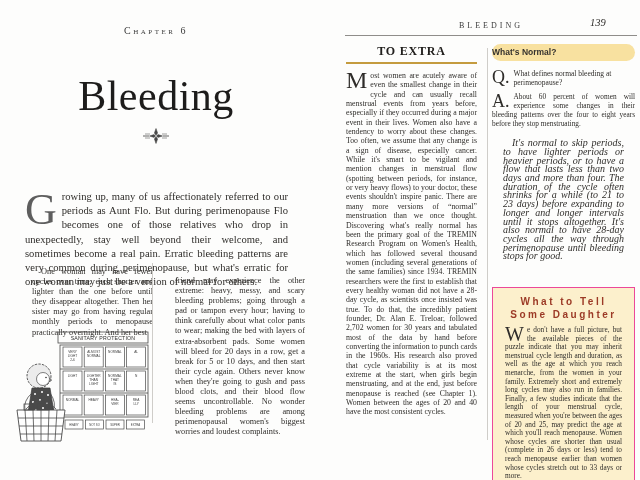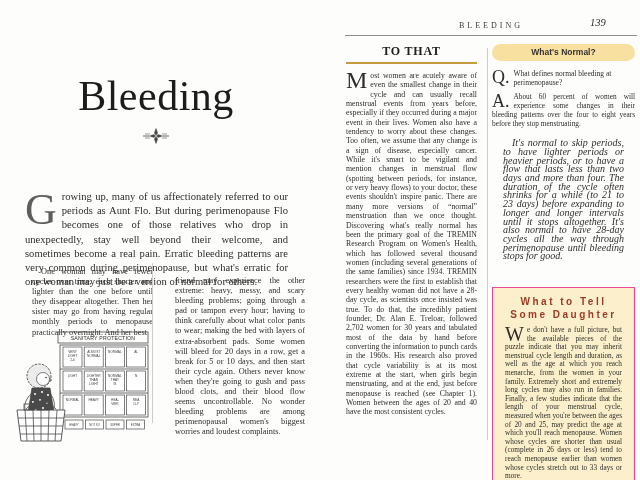--- a/index.html
+++ b/index.html
@@ -36,39 +36,40 @@
   .wyntk{position:absolute;left:346px;top:44px;width:131px;}
   .wyntk-heading{font-size:12px;font-weight:bold;letter-spacing:0.8px;line-height:14px;
     text-align:center;color:#22201e;}
   .gold-rule{height:2px;background:#c49b3f;margin-top:4px;}
   .wyntk-body{margin:7px 0 0 0;font-size:7.8px;line-height:9.35px;text-align:justify;}
   .dropcap-m{float:left;font-size:24px;line-height:19px;margin:0 3px 0 0;color:#2f2d2a;}
 
   .rdivider{position:absolute;left:487px;top:48px;height:392px;width:0;border-left:1px solid #cfcdc9;}
 
   .rcol{position:absolute;left:492px;top:44px;width:143px;}
-  .pill{height:17px;border-radius:9px;background:#f8e1a0;text-align:center;
+  .pill{height:17px;border-radius:9px;background:#f8e1a0;text-align:left;
     font-family:"Liberation Sans",sans-serif;font-weight:bold;font-size:8.5px;line-height:17px;color:#35322e;}
   .qa-q{margin-top:8px;}
   .qa-letter{float:left;font-size:18px;line-height:15px;margin:1px 4px 0 0;color:#2f2d2a;}
   .q-text{font-weight:normal;font-size:7.5px;line-height:9.2px;margin:0;}
   .qa-a{margin-top:6px;}
   .a-text{font-size:7.3px;line-height:8.7px;text-align:justify;margin:0;}
   .a-text2{font-size:10px;line-height:8.7px;text-align:justify;margin:11px;text-indent:9px;font-style:italic;}
   .daughter-box{margin-top:26px;border:1px solid #ec4899;background:#fcf0cc;padding:7px 12px 8px;}
   .daughter-heading{font-family:"Liberation Sans",sans-serif;font-weight:bold;font-size:10px;
     letter-spacing:2.5px;color:#9c3a26;text-align:center;line-height:13px;}
   .daughter-body{margin:5px 0 0 0;font-size:7.3px;line-height:8.6px;text-align:justify;}
   .dropcap-w{float:left;font-size:20px;line-height:15px;margin:1px 3px 0 0;color:#2f2d2a;}
 </style>
 </head>
 <body>
 
 <div class="spread">
 
+  <div class="chapter-label">Chapter 6</div>
   <h1 class="book-title" style="margin:0;">Bleeding</h1>
 
   <div class="ornament">
     <svg width="26" height="16" viewBox="0 0 26 16">
       <g stroke="#3c3c3c" fill="#4a4a4a" stroke-width="0.5">
         <path d="M13 0.5 L14.6 5 L13 7.2 L11.4 5 Z"></path>
         <path d="M13 15.5 L14.6 11 L13 8.8 L11.4 11 Z"></path>
         <path d="M6.5 8 L11 6.6 L12.5 8 L11 9.4 Z"></path>
         <path d="M19.5 8 L15 6.6 L13.5 8 L15 9.4 Z"></path>
         <line x1="0" y1="8" x2="6" y2="8" stroke-width="0.8"></line>
@@ -166,21 +167,21 @@
       <rect x="12" y="73" width="10" height="6" class="sketch"></rect>
       <rect x="25" y="72" width="12" height="7" class="sketch"></rect>
     </g>
   </svg>
 
   <div class="rheader-title">BLEEDING</div>
   <div class="rpage-num">139</div>
   <div class="rheader-rule"></div>
 
   <div class="wyntk">
-    <div class="wyntk-heading">TO THAT</div>
+    <div class="wyntk-heading">TO EXTRA</div>
     <div class="gold-rule"></div>
     <p class="wyntk-body"><span class="dropcap-m">M</span><span>ost women are acutely aware of even the smallest change in their cycle and can usually recall menstrual events from years before, especially if they occurred during a major event in their lives. Women also have a tendency to worry about these changes. Too often, we assume that any change is a sign of disease, especially cancer. While it's smart to be vigilant and mention changes in menstrual flow (spotting between periods, for instance, or very heavy flows) to your doctor, these events shouldn't inspire panic. There are many more versions of “normal” menstruation than we once thought. Discovering what's really normal has been the primary goal of the TREMIN Research Program on Women's Health, which has followed several thousand women (including several generations of the same families) since 1934. TREMIN researchers were the first to establish that every healthy woman did not have a 28-day cycle, as scientists once insisted was true. To do that, the incredibly patient founder, Dr. Alan E. Treloar, followed 2,702 women for 30 years and tabulated most of the data by hand before converting the information to punch cards in the 1960s. His research also proved that cycle variability is at its most extreme at the start, when girls begin menstruating, and at the end, just before menopause is reached (see Chapter 1). Women between the ages of 20 and 40 have the most consistent cycles.</span></p>
   </div>
 
   <div class="rdivider"></div>
 
   <div class="rcol">
     <div class="pill">What's Normal?</div>
 
     <div class="qa-q">

